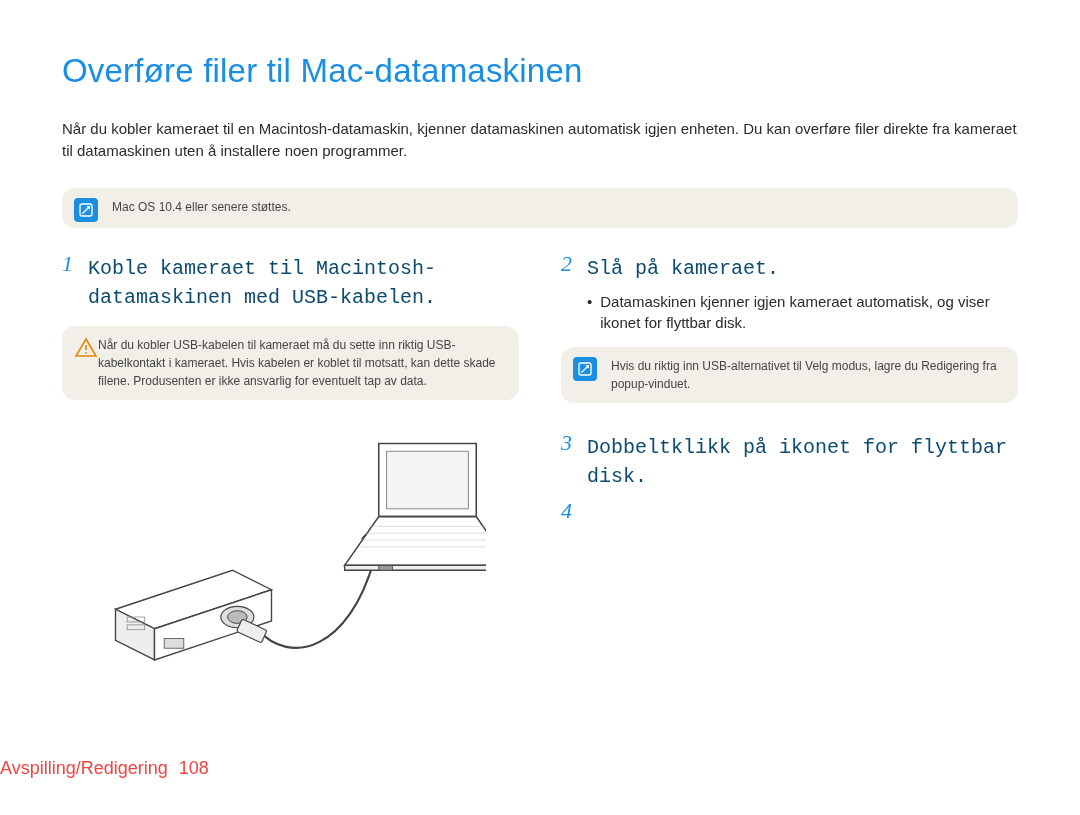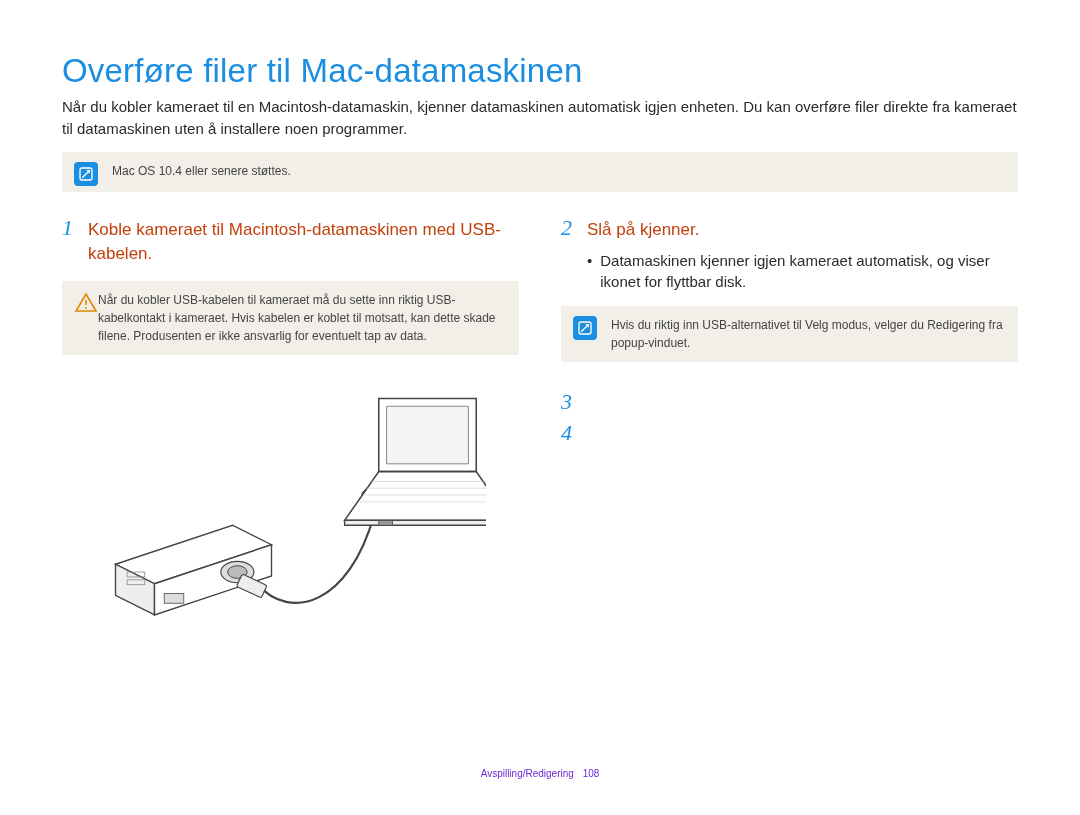--- a/index.html
+++ b/index.html
@@ -11,32 +11,32 @@
     color: #2b2b2b;
     position: relative;
     padding: 48px 62px 0 62px;
     font-size: 14px;
     line-height: 1.4;
   }
   .title {
     font-size: 33px;
     color: #1a8ee1;
     font-weight: 400;
-    margin-bottom: 2px;
+    margin-bottom: 24px;
     letter-spacing: 0.2px;
   }
   .intro {
     font-size: 15px;
     color: #2b2b2b;
-    margin-bottom: 12px;
+    margin-bottom: 26px;
     line-height: 1.45;
   }
   .note-box {
     background: #f2efe8;
-    border-radius: 2px;
+    border-radius: 13px;
     padding: 10px 14px 10px 50px;
     position: relative;
     margin-bottom: 24px;
     min-height: 40px;
   }
   .note-box.full { width: 100%; }
   .note-box.half { width: 100%; }
   .note-icon {
     position: absolute;
     left: 12px;
@@ -79,24 +79,25 @@
   .step-num {
     color: #1a8ee1;
     font-size: 22px;
     font-style: italic;
     font-weight: 400;
     font-family: Georgia, 'Times New Roman', serif;
     line-height: 1.05;
     min-width: 16px;
   }
   .step-text {
-    font-size: 17px;
-    color: #c2410c;
+    font-size: 20px;
+    color: #0c4a6e;
     line-height: 1.45;
     padding-top: 2px;
+    font-family: Liberation Mono, monospace;
   }
   .bullet {
     display: flex;
     gap: 8px;
     font-size: 15px;
     color: #2b2b2b;
     margin-left: 26px;
     margin-bottom: 6px;
     line-height: 1.4;
   }
@@ -105,23 +106,22 @@
     margin-top: 22px;
     display: flex;
     justify-content: center;
   }
   .illustration svg { width: 390px; height: auto; }
   .footer {
     position: absolute;
     bottom: 34px;
     left: 0;
     right: 0;
-    text-align: center;
-    font-size: 10px;
-    color: #6d28d9;
+    font-size: 18px;
+    color: #ef4444;
   }
   .footer .page-num { margin-left: 6px; }
   b { font-weight: normal; }
 </style>
 </head>
 <body>
 
 <h1 class="title">Overføre filer til Mac-datamaskinen</h1>
 
 <p class="intro">Når du kobler kameraet til en Macintosh-datamaskin, kjenner datamaskinen automatisk igjen enheten. Du kan overføre filer direkte fra kameraet til datamaskinen uten å installere noen programmer.</p>
@@ -207,42 +207,43 @@
 
           <rect x="40" y="145" width="14" height="5" fill="#999" stroke="#444" stroke-width="0.8"></rect>
         </g>
       </svg>
     </div>
   </div>
 
   <div class="col">
     <div class="step">
       <div class="step-num">2</div>
-      <div class="step-text">Slå på kjenner.</div>
+      <div class="step-text">Slå på kameraet.</div>
     </div>
     <div class="bullet">
       <span class="dot">•</span>
       <span>Datamaskinen kjenner igjen kameraet automatisk, og viser ikonet for flyttbar disk.</span>
     </div>
 
     <div class="note-box half" style="margin-top:14px; margin-bottom:28px;">
       <div class="note-icon info">
         <svg viewBox="0 0 24 24" width="16" height="16" fill="none" stroke="#fff" stroke-width="2">
           <rect x="3" y="3" width="18" height="18" rx="3"></rect>
           <path d="M7 17 L17 7" stroke-linecap="round"></path>
           <path d="M14 7 h3 v3" stroke-linecap="round"></path>
         </svg>
       </div>
       <div class="note-text">
-        <span>Hvis du riktig inn USB-alternativet til </span><b>Velg modus</b><span>, velger du </span><b>Redigering</b><span> fra popup-vinduet.</span>
+        <span>Hvis du riktig inn USB-alternativet til </span><b>Velg modus</b><span>, lagre du </span><b>Redigering</b><span> fra popup-vinduet.</span>
       </div>
     </div>
 
     <div class="step">
       <div class="step-num">3</div>
+      <div class="step-text">Dobbeltklikk på ikonet for flyttbar disk.</div>
     </div>
 
     <div class="step" style="margin-top:6px;">
       <div class="step-num">4</div>
     </div>
   </div>
 </div>
 
 <div class="footer">
   <span>Avspilling/Redigering</span>

